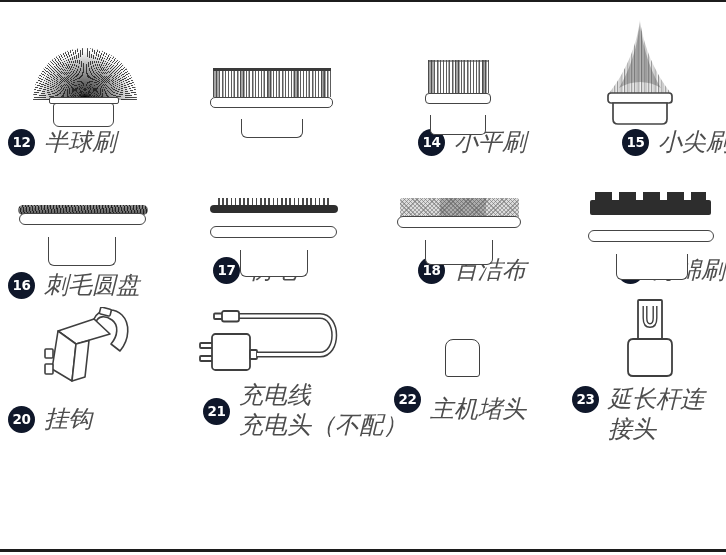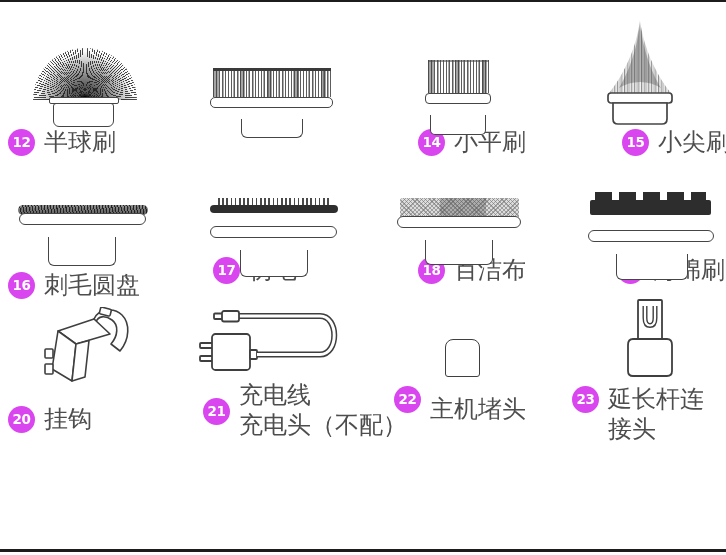--- a/index.html
+++ b/index.html
@@ -7,26 +7,26 @@
     position:relative;width:726px;height:555px;background:#fff;overflow:hidden;
     font-family:"DejaVu Sans","Liberation Sans",sans-serif;
   }
   .rule{position:absolute;left:0;width:726px;background:#1c1c1c;}
   #rule-top{top:0;height:2px;}
   #rule-bottom{top:549px;height:3px;}
 
   
   .cap{position:absolute;display:flex;align-items:flex-start;}
   .badge{
-    flex:none;width:27px;height:27px;border-radius:50%;background:#d946ef;
+    flex:none;width:27px;height:27px;border-radius:50%;background:#0f172a;
     color:#fff;font-size:13.5px;font-weight:bold;line-height:27px;text-align:center;
     letter-spacing:-0.5px;margin-top:2px;
   }
   .cap-text{margin-left:9px;color:#4d4d4d;font-size:24px;line-height:30px;}
-  .cap-text span{display:block;white-space:nowrap;}
+  .cap-text span{display:block;white-space:nowrap;font-style:italic;}
 
   
   .abs{position:absolute;}
   .disc{position:relative;z-index:2;background:#fff;border:1.6px solid #454545;border-radius:7px;}
   .neck{position:relative;z-index:1;background:#fff;border:1.6px solid #454545;border-top:none;border-radius:0 0 6px 6px;}
 
   
   .fan{
     width:104px;height:52px;border-radius:104px 104px 0 0;
     background:

